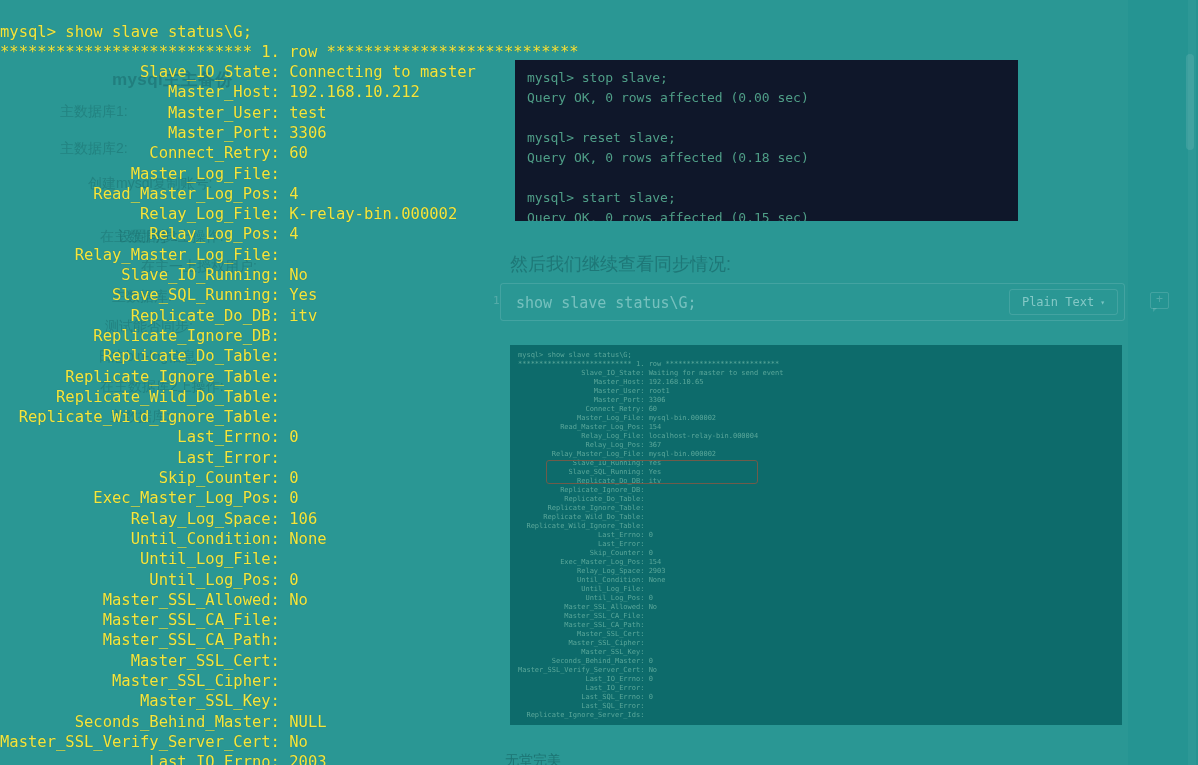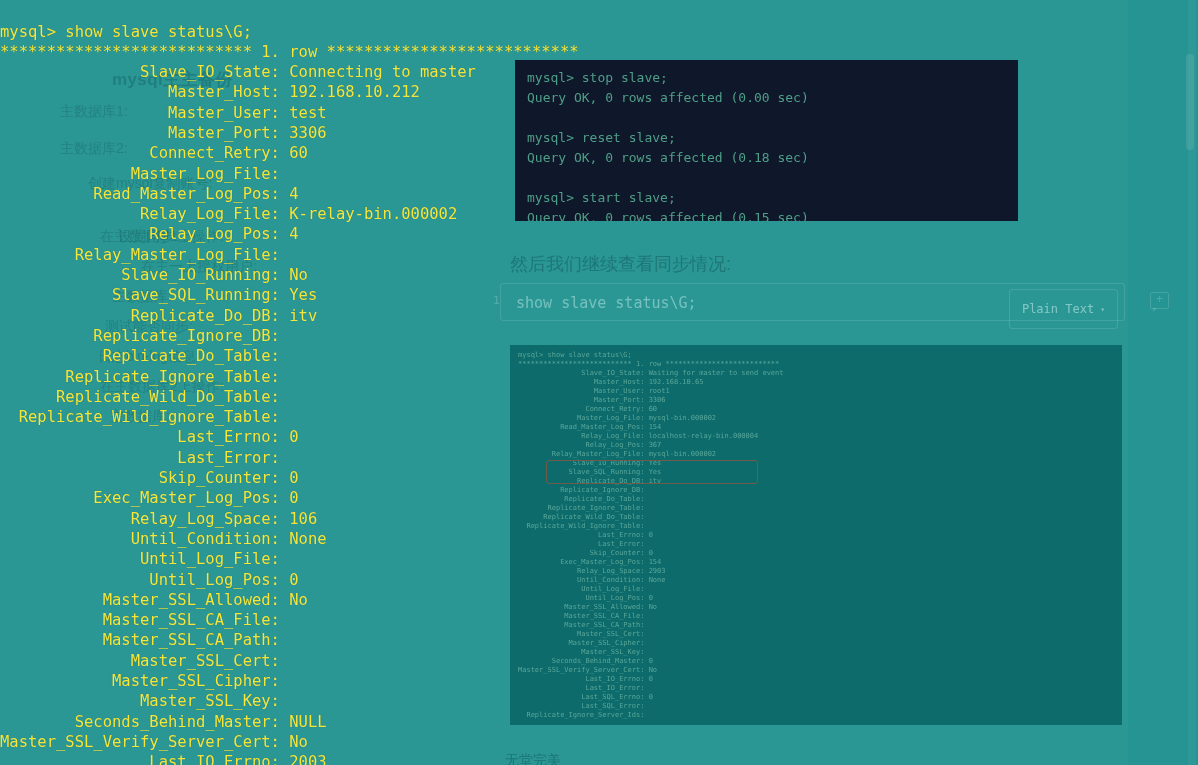--- a/index.html
+++ b/index.html
@@ -130,21 +130,21 @@
     top: 10px;
     font-family: "DejaVu Sans Mono", "Liberation Mono", monospace;
     font-size: 15px;
     color: rgba(210,245,242,0.45);
     white-space: pre;
   }
   .lang-select {
     position: absolute;
     right: 6px;
     top: 5px;
-    height: 40px;
+    height: 26px;
     min-width: 96px;
     border: 1px solid rgba(255,255,255,0.12);
     border-radius: 3px;
     display: flex;
     align-items: center;
     justify-content: center;
     gap: 6px;
     font-family: "DejaVu Sans Mono", "Liberation Mono", monospace;
     font-size: 12px;
     color: rgba(220,250,248,0.50);

